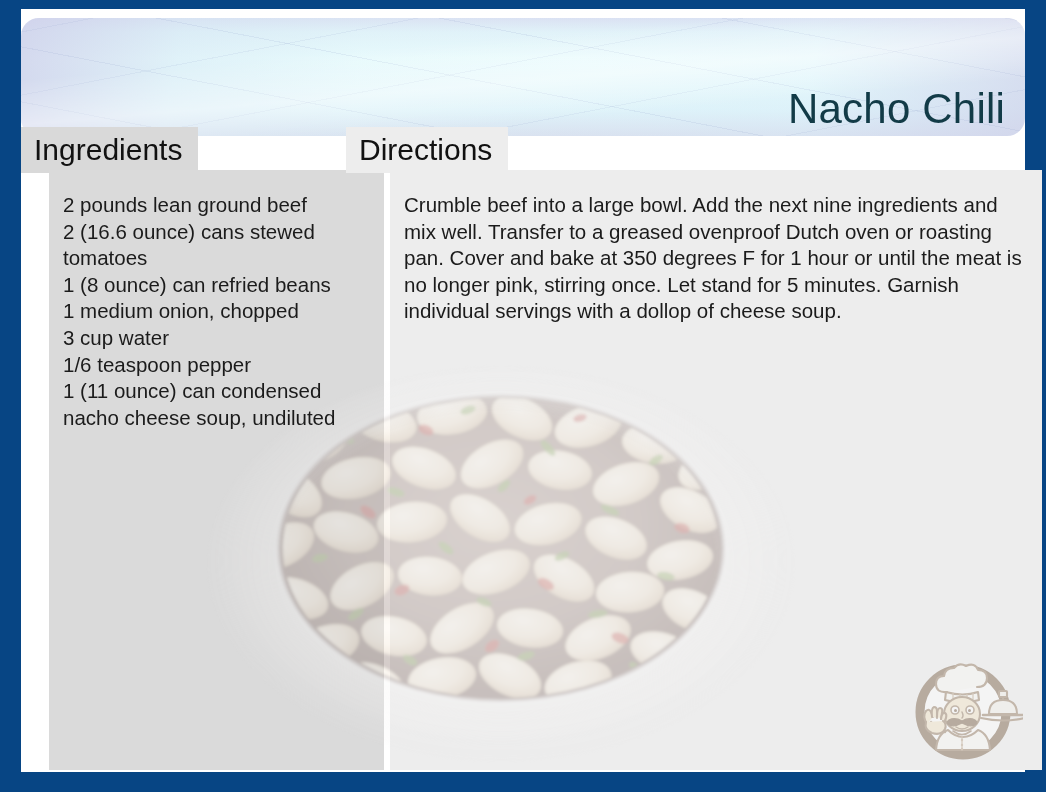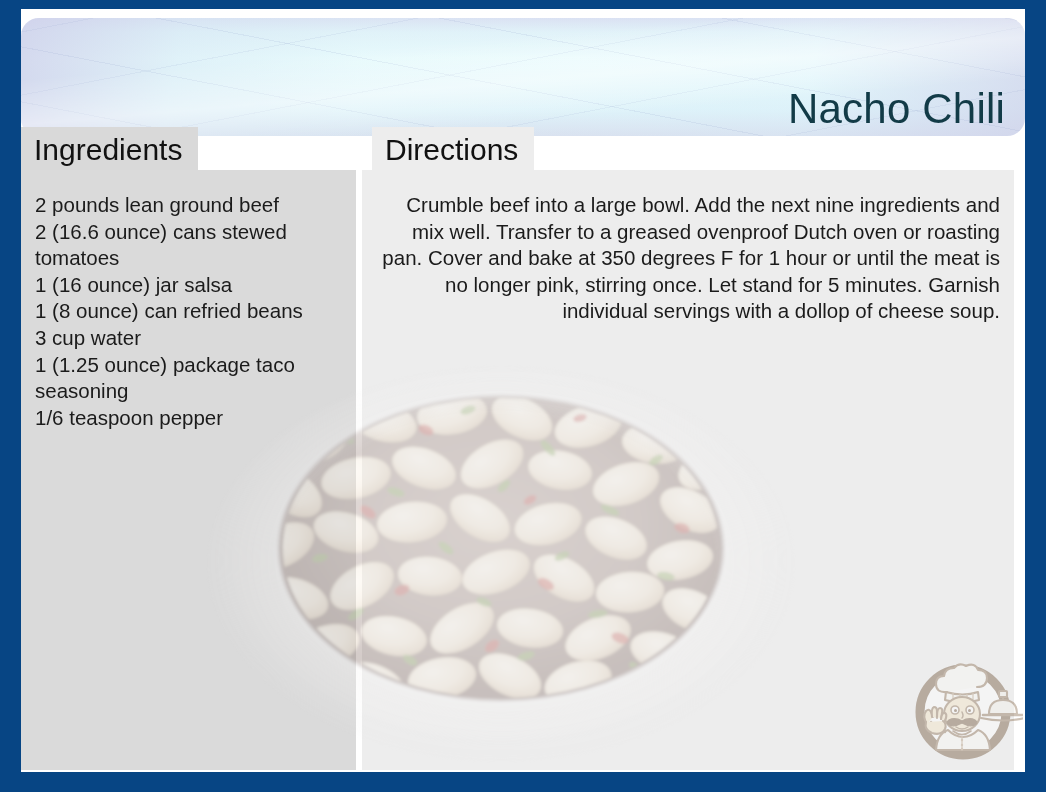--- a/index.html
+++ b/index.html
@@ -108,42 +108,42 @@
     position: absolute;
     background: #d9d9d9;
     color: #111111;
     font-size: 30px;
     line-height: 1;
     padding: 8px 16px 8px 13px;
     box-sizing: border-box;
     white-space: nowrap;
   }
   #tab-ingredients { left: 21px;  top: 127px; }
-  #tab-directions  { left: 372px; top: 127px; background: #ededed; }
+  #tab-directions  { left: 346px; top: 127px; background: #ededed; }
 
   
   .panel {
     position: absolute;
     box-sizing: border-box;
     overflow: hidden;
+    margin-left: 28px;
   }
   #panel-ingredients {
     left: 21px;
     top: 170px;
     width: 335px;
     height: 600px;
     background: #dadada;
   }
   #panel-directions {
     left: 362px;
     top: 170px;
     width: 652px;
     height: 600px;
     background: #ededed;
-    text-align: right;
   }
 
   .panel-inner {
     position: relative;
     z-index: 3;
     padding: 22px 14px 0 14px;
   }
 
   
   #ingredients-list {
@@ -203,25 +203,25 @@
     <div id="recipe-title">Nacho Chili</div>
   </div>
 
   <div class="section-tab" id="tab-ingredients">Ingredients</div>
 
   <div class="panel" id="panel-ingredients">
     <div class="panel-inner">
       <ul id="ingredients-list">
         <li>2 pounds lean ground beef</li>
         <li>2 (16.6 ounce) cans stewed tomatoes</li>
-        <li>1 (16 ounce) jar salsa</li>
         <li>1 (8 ounce) can refried beans</li>
+        <li>1 medium onion, chopped</li>
         <li>3 cup water</li>
-        <li>1 (1.25 ounce) package taco seasoning</li>
         <li>1/6 teaspoon pepper</li>
+        <li>1 (11 ounce) can condensed nacho cheese soup, undiluted</li>
       </ul>
     </div>
   </div>
 
   <div class="section-tab" id="tab-directions">Directions</div>
 
   <div class="panel" id="panel-directions">
     <div class="panel-inner">
       <p id="directions-text">Crumble beef into a large bowl. Add the next nine ingredients and mix well. Transfer to a greased ovenproof Dutch oven or roasting pan. Cover and bake at 350 degrees F for 1 hour or until the meat is no longer pink, stirring once. Let stand for 5 minutes. Garnish individual servings with a dollop of cheese soup.</p>
     </div>

